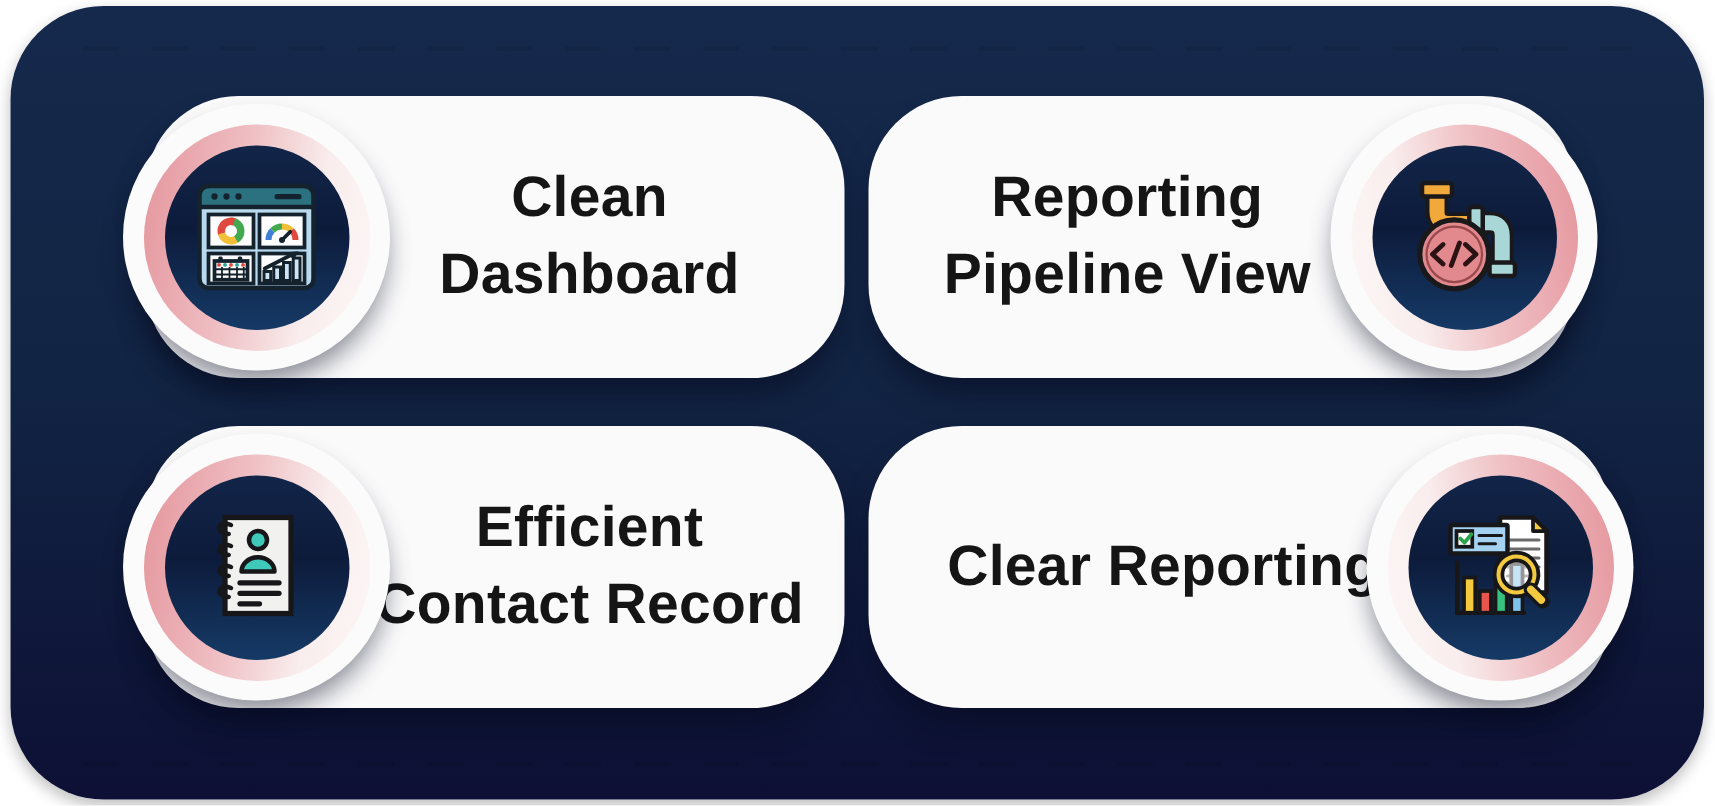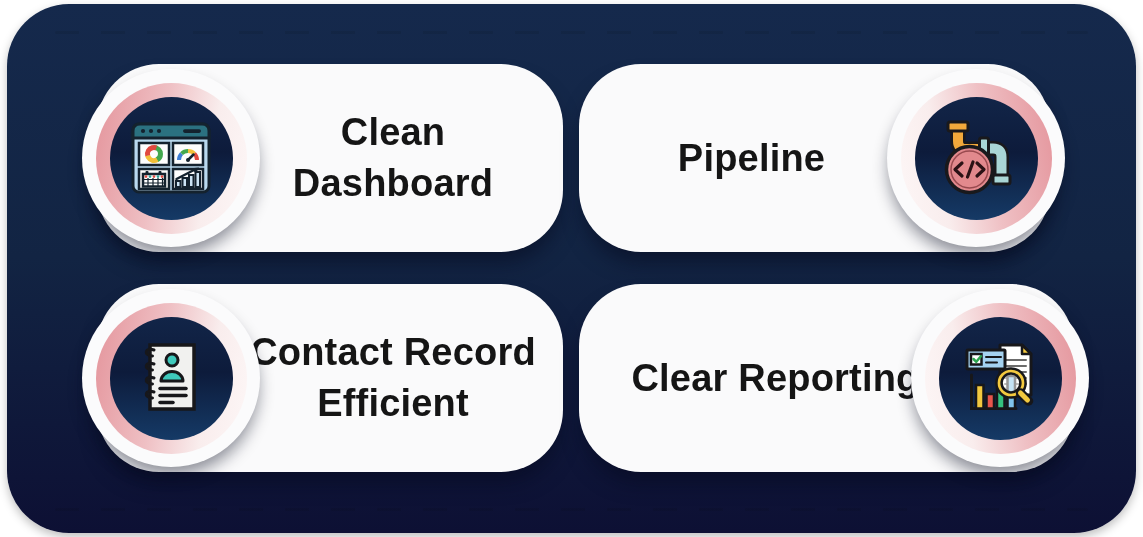--- a/index.html
+++ b/index.html
@@ -113,21 +113,22 @@
       </div>
     </div>
   </div>
   <div class="title">
     <div>Clean Dashboard</div>
   </div>
 </div>
 
 <div class="card pos-tr icon-right">
   <div class="title">
-    <div>Pipeline</div>
+    <div>Reporting</div>
+    <div>Pipeline View</div>
   </div>
   <div class="badge right">
     <div class="ring">
       <div class="disc">
         <svg width="80" height="80" viewBox="0 0 80 80">
 
           <path d="M22 12 V23 Q22 31 30 31 H45" fill="none" stroke="#19191c" stroke-width="15"></path>
           <path d="M22 12 V23 Q22 31 30 31 H45" fill="none" stroke="#f2a93b" stroke-width="10"></path>
           <rect x="12" y="4" width="20" height="9" rx="2" fill="#f2a93b" stroke="#19191c" stroke-width="3"></rect>
 
@@ -160,22 +161,22 @@
           <circle cx="39" cy="20" r="6" fill="#3fc9bb" stroke="#17171a" stroke-width="3"></circle>
           <path d="M28 41 a11 9.5 0 0 1 22 0 z" fill="#3fc9bb" stroke="#17171a" stroke-width="3" stroke-linejoin="round"></path>
           <line x1="27" y1="48.5" x2="53" y2="48.5" stroke="#17171a" stroke-width="3.5" stroke-linecap="round"></line>
           <line x1="27" y1="55.5" x2="53" y2="55.5" stroke="#17171a" stroke-width="3.5" stroke-linecap="round"></line>
           <line x1="27" y1="62.5" x2="40" y2="62.5" stroke="#17171a" stroke-width="3.5" stroke-linecap="round"></line>
         </svg>
       </div>
     </div>
   </div>
   <div class="title">
+    <div>Efficient</div>
     <div>Contact Record</div>
-    <div>Efficient</div>
   </div>
 </div>
 
 <div class="card pos-br icon-right">
   <div class="title">
     <div>Clear Reporting</div>
   </div>
   <div class="badge right">
     <div class="ring">
       <div class="disc">

